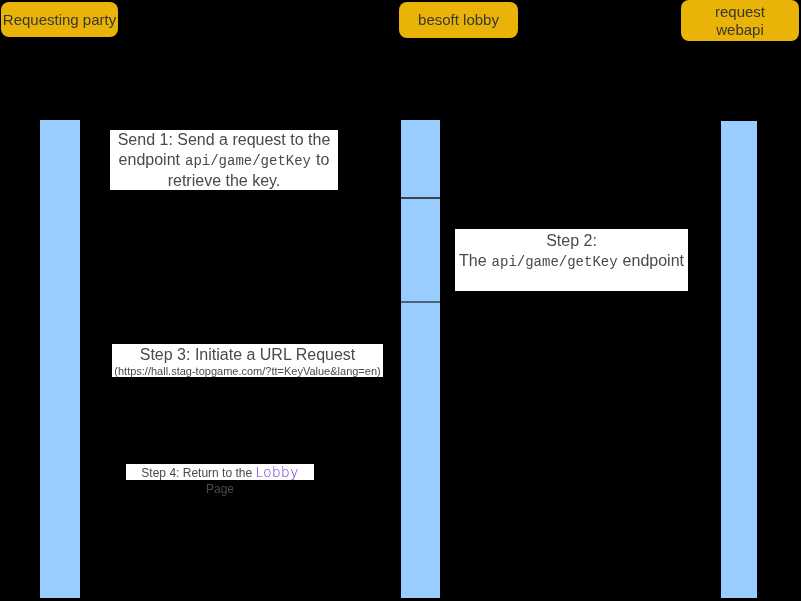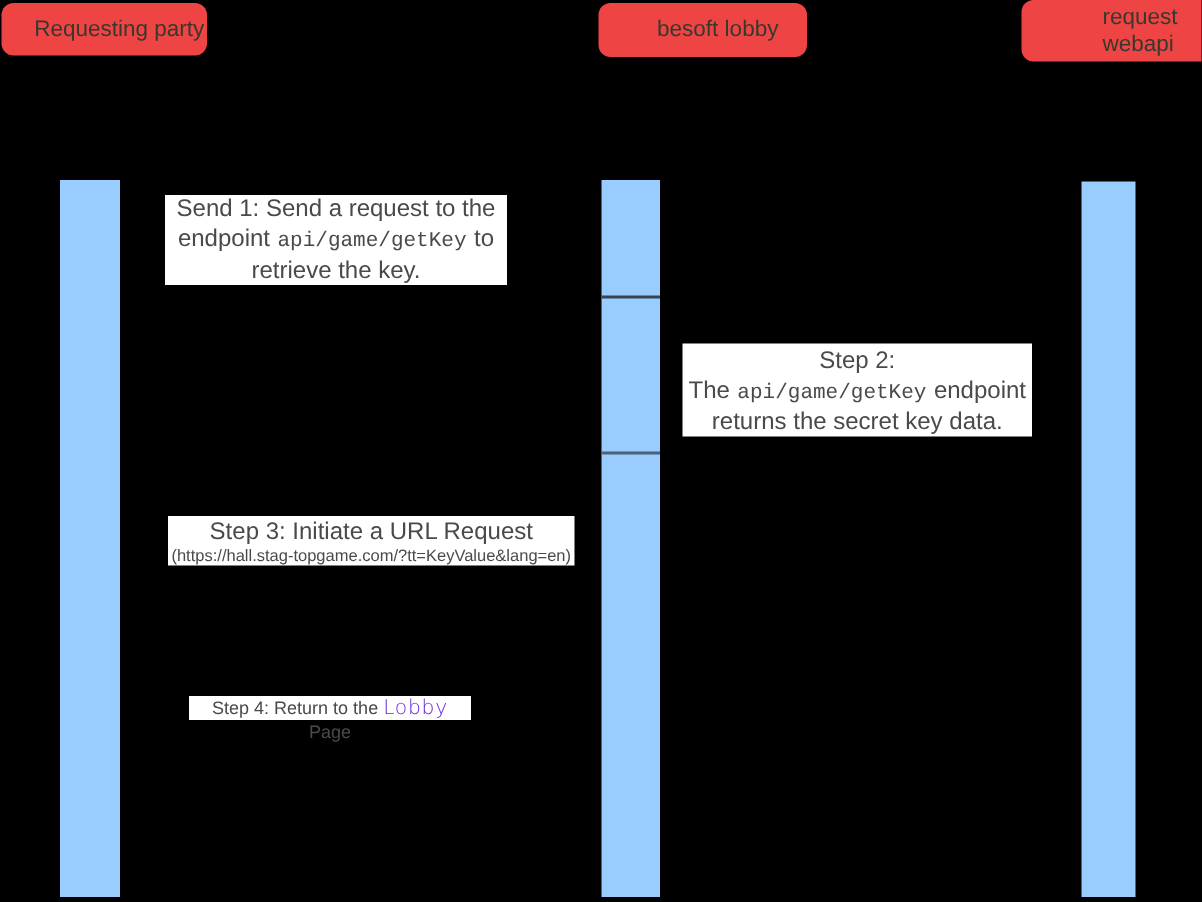--- a/index.html
+++ b/index.html
@@ -1,20 +1,20 @@
 <!DOCTYPE html>
 <html><head>
 <meta charset="utf-8">
 <style>
   html,body{margin:0;padding:0;background:#000;}
   body{position:relative;width:801px;height:601px;overflow:hidden;
        font-family:"Liberation Sans",sans-serif;}
-  .actor{position:absolute;background:#ef4444;border-radius:8px;
+  .actor{position:absolute;background:#eab308;border-radius:8px;
          display:flex;align-items:center;justify-content:center;
-         color:#38382e;font-size:15px;line-height:18px;padding-left:20px;}
+         color:#38382e;font-size:15px;text-align:center;line-height:18px;}
   .bar{position:absolute;background:#99ccff;}
   .divider{position:absolute;left:0;width:100%;height:2px;background:#3a4450;}
   .note{position:absolute;background:#ffffff;color:#4a4a4a;text-align:center;}
   .note .ln{white-space:nowrap;}
   .big{font-size:16px;line-height:20px;}
   .code{font-family:"Liberation Mono","DejaVu Sans Mono",monospace;
         font-size:14px;padding:0 5px;}
   .url{font-size:11px;line-height:13px;}
   .small{font-size:12px;line-height:16px;}
   .lobby-word{font-family:"DejaVu Sans",sans-serif;font-size:13.5px;
@@ -54,21 +54,20 @@
     <span>endpoint</span><span class="code">api/game/getKey</span><span>to</span>
   </div>
   <div class="ln">retrieve the key.</div>
 </div>
 
 <div class="note big" style="left:455px;top:229px;width:233px;height:62px;">
   <div class="ln pad-top" style="padding-top:2px;">Step 2:</div>
   <div class="ln">
     <span>The</span><span class="code">api/game/getKey</span><span>endpoint</span>
   </div>
-  <div class="ln">returns the secret key data.</div>
 </div>
 
 <div class="note" style="left:112px;top:344px;width:271px;height:33px;">
   <div class="ln big" style="line-height:21px;">Step 3: Initiate a URL Request</div>
   <div class="ln url">(https://hall.stag-topgame.com/?tt=KeyValue&amp;lang=en)</div>
 </div>
 
 <div class="note small" style="left:126px;top:464px;width:188px;height:16px;">
   <span>Step 4: Return to the</span>
   <span class="lobby-word">Lobby</span>

